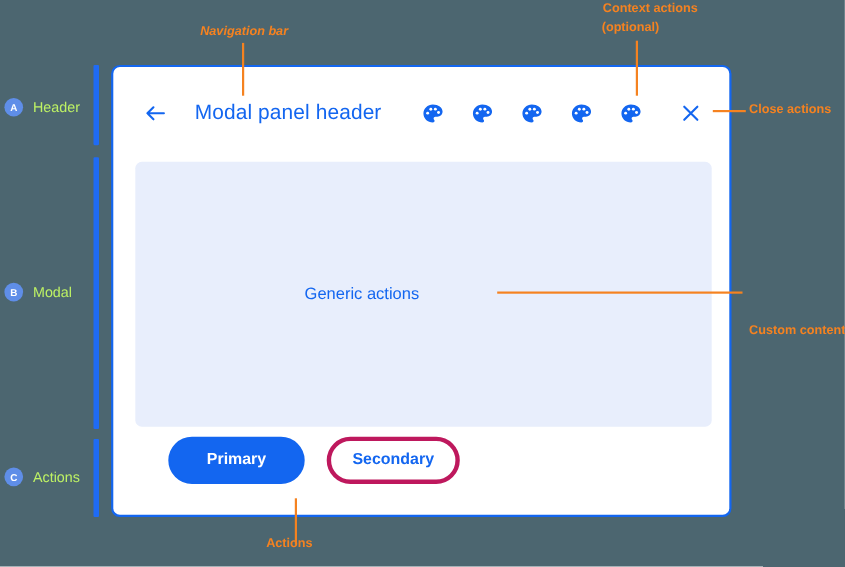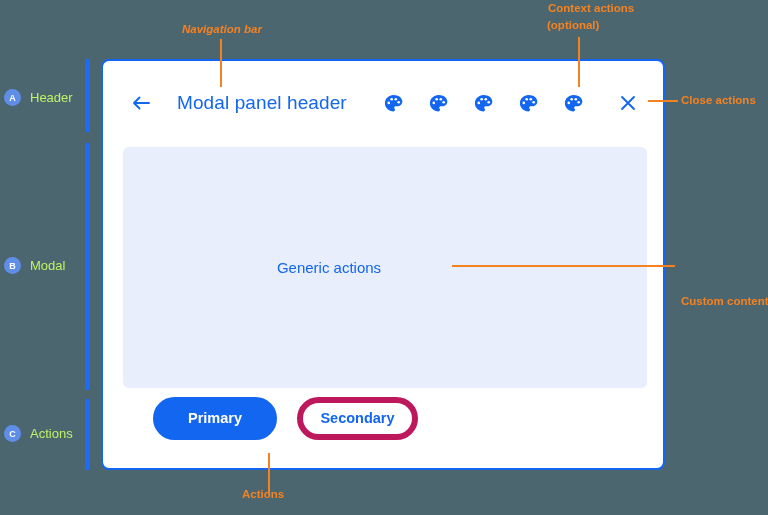--- a/index.html
+++ b/index.html
@@ -140,21 +140,21 @@
   }
   .btn-primary {
     background: #1366f0;
     color: #ffffff;
     border: 2px solid #1366f0;
     width: 124px;
   }
   .btn-secondary {
     background: #ffffff;
     color: #1366f0;
-    border: 6px solid #be185d;
+    border: 4px solid #be185d;
     width: 121px;
   }
 
   
   .bracket {
     position: absolute;
     left: 85px;
     width: 5px;
     background: #1f6bf5;
     border-radius: 1px;

